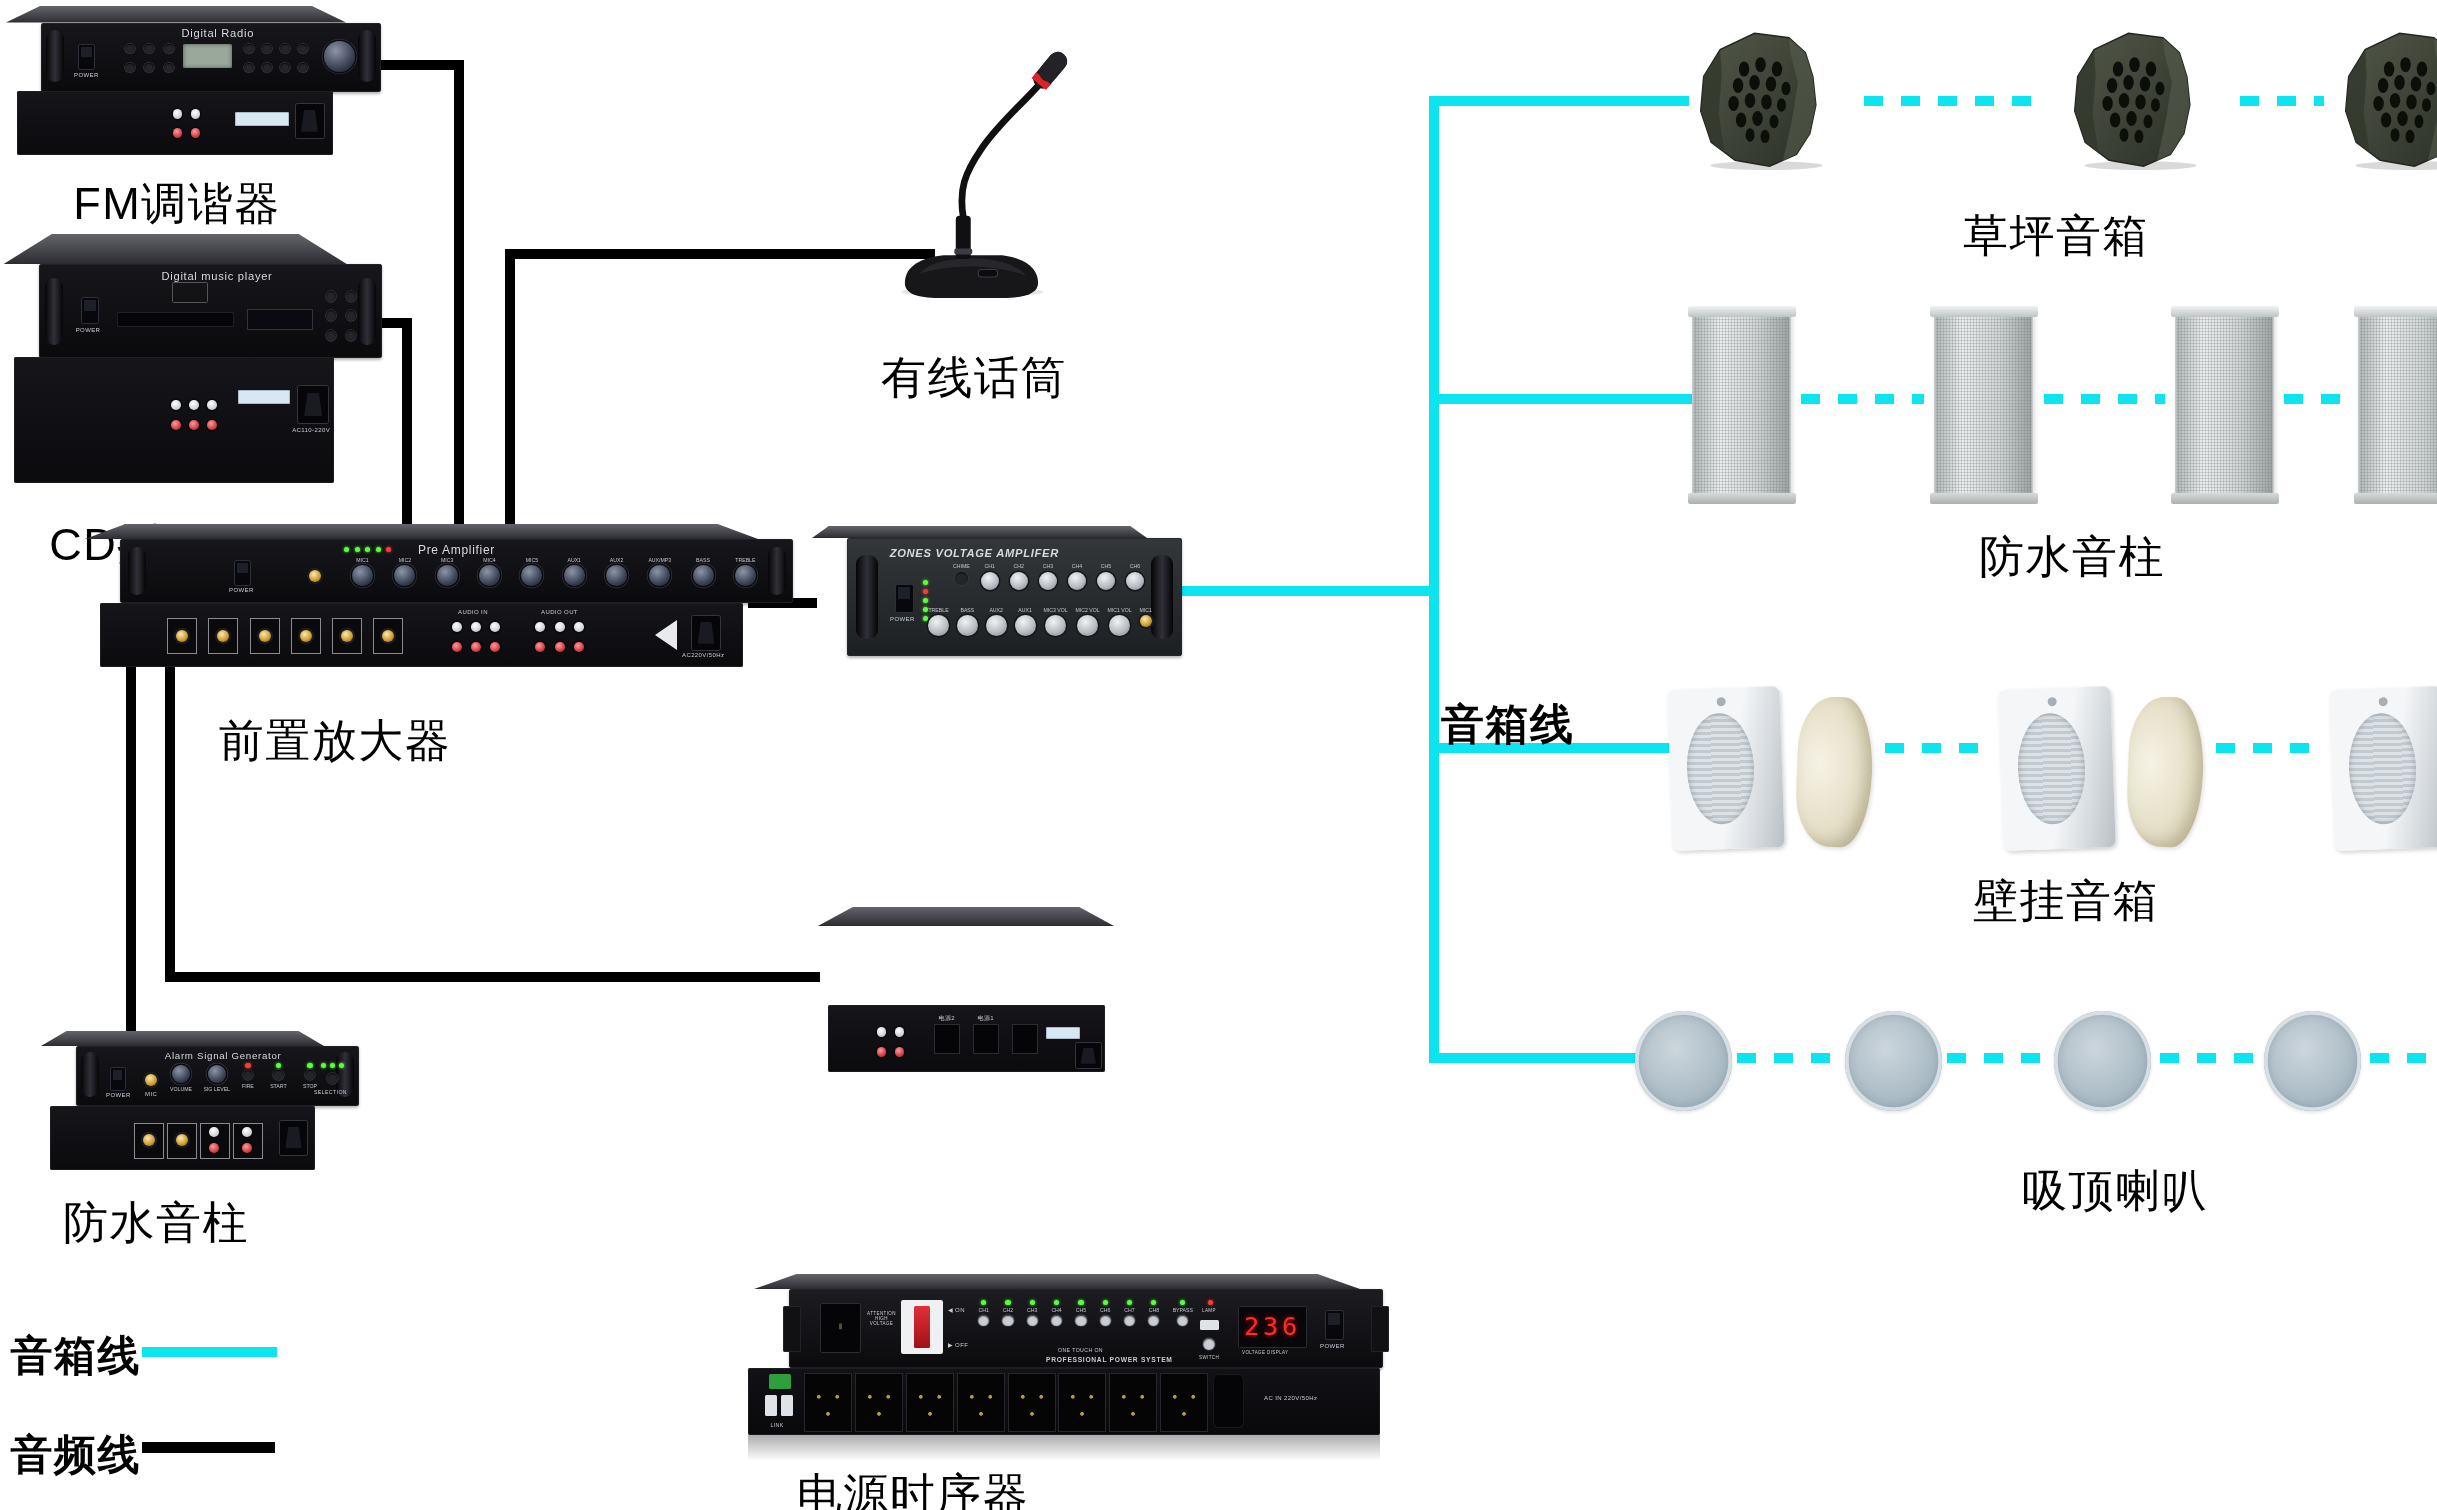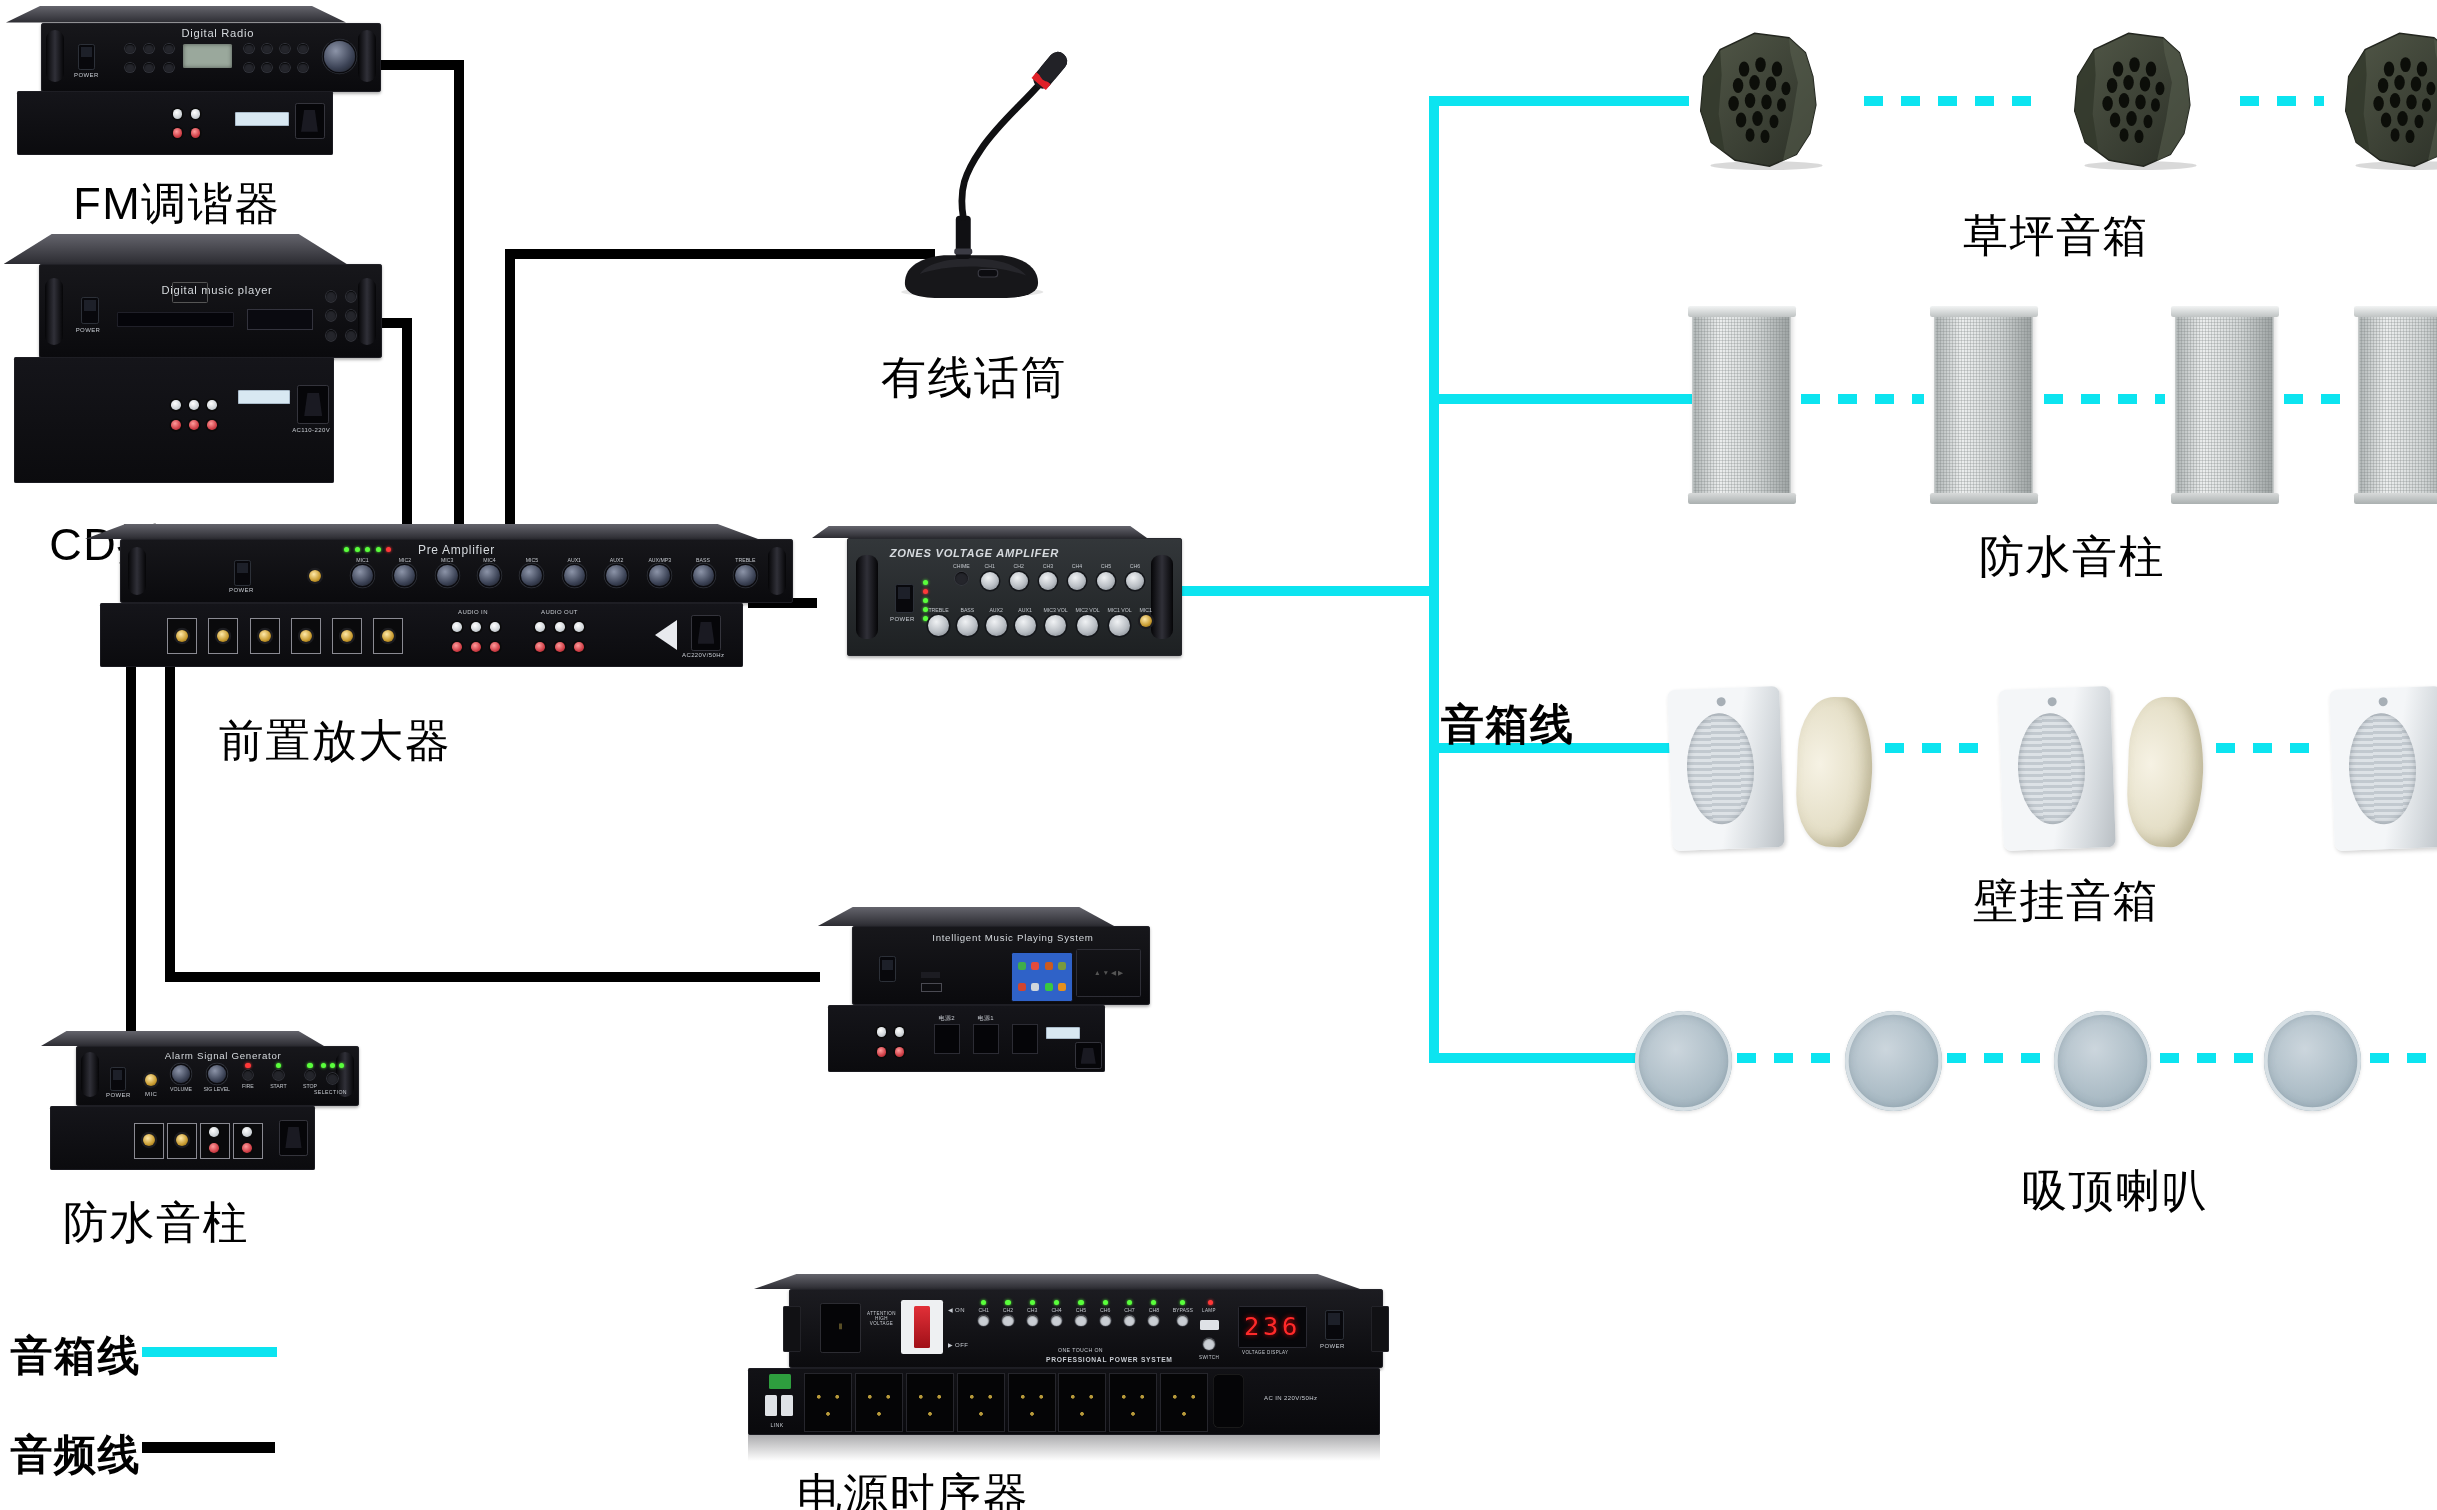--- a/index.html
+++ b/index.html
@@ -155,21 +155,21 @@
       <div class="ac" style="left:278px;top:12px;width:28px;height:34px;"></div>
     </div>
   </div>
   <div class="lbl" style="left:177px;top:174px;">FM调谐器</div>
 
   <div class="dev" style="left:3.7px;top:234px;width:343px;height:252px;">
     <div class="t3" style="top:0;height:30px;clip-path:polygon(14% 0,86% 0,100% 100%,0 100%);"></div>
     <div class="fp" style="left:0;top:30px;width:343px;height:94px;">
       <div class="handle" style="left:6px;top:13.5px;height:67px;"></div>
       <div class="handle" style="right:6px;top:13.5px;height:67px;"></div>
-      <span class="ttl" style="left:52%;top:20px;">Digital music player</span>
+      <span class="ttl" style="left:52%;top:6px;">Digital music player</span>
       <div class="rocker" style="left:42px;top:33px;width:16.5px;height:25.4px;"></div>
       <span class="tiny" style="left:37px;top:63px;">POWER</span>
       <div style="position:absolute;left:133px;top:18px;width:34px;height:19.4px;border:0.7px solid #555;border-radius:1.5px;"></div>
       <div style="position:absolute;left:78px;top:48px;width:117px;height:15px;background:#05050a;border-radius:1.5px;box-shadow:inset 0 0 0 0.7px #2a2a34;"></div>
       <div style="position:absolute;left:208px;top:45px;width:64px;height:19.4px;background:#0a0a10;border:0.7px solid #33333d;"></div>
       <div class="dot" style="left:287px;top:27px;width:10.5px;height:10.5px;"></div>
       <div class="dot" style="left:307px;top:27px;width:10.5px;height:10.5px;"></div>
       <div class="dot" style="left:287px;top:46px;width:10.5px;height:10.5px;"></div>
       <div class="dot" style="left:307px;top:46px;width:10.5px;height:10.5px;"></div>
       <div class="dot" style="left:287px;top:66px;width:10.5px;height:10.5px;"></div>
@@ -440,37 +440,20 @@
           <div class="rca rcaw" style="position:absolute;left:8.2px;top:3.7px;"></div>
           <div class="rca rcar" style="position:absolute;left:8.2px;top:19.4px;"></div>
         </div>
       <div class="ac" style="left:229px;top:13.5px;width:27px;height:34px;"></div>
     </div>
   </div>
   <div class="lbl" style="left:156px;top:1193px;">防水音柱</div>
 
   <div class="dev" style="left:817px;top:907px;width:298px;height:166px;">
     <div class="t3" style="top:0;height:19.4px;clip-path:polygon(12% 0,88% 0,100% 100%,0 100%);"></div>
-    <div class="fp" style="left:0;top:19.4px;width:298px;height:79px;">
-      <span class="ttl" style="left:54%;top:6px;font-size:9.7px;">Intelligent Music Playing System</span>
-      <div class="rocker" style="left:27px;top:30px;width:15px;height:24px;"></div>
-      <div style="position:absolute;left:69px;top:57px;width:19.4px;height:6.7px;border:0.7px solid #4a4a52;"></div>
-      <div style="position:absolute;left:69px;top:46px;width:19.4px;height:6px;background:#1c1c22;"></div>
-      <div class="lcd" style="left:159px;top:25.4px;width:51px;height:39px;">
-        <div class="ico" style="background:#3fae4c;"></div>
-        <div class="ico" style="background:#e34b3b;"></div>
-        <div class="ico" style="background:#cc5a1f;"></div>
-        <div class="ico" style="background:#7a9a3d;"></div>
-        <div class="ico" style="background:#d2452f;"></div>
-        <div class="ico" style="background:#cfd6dc;"></div>
-        <div class="ico" style="background:#39c93f;"></div>
-        <div class="ico" style="background:#e6901e;"></div>
-      </div>
-      <div style="position:absolute;left:224px;top:22.4px;width:63px;height:46px;border:0.7px solid #2e2e36;border-radius:1.5px;color:#555;font-size:6.7px;text-align:center;line-height:45px;">▲ ▼ ◀ ▶</div>
-    </div>
     <div class="bp" style="left:10.5px;top:98px;width:277px;height:67px;">
       <div class="rca rcaw" style="position:absolute;left:49px;top:22.4px;"></div>
       <div class="rca rcaw" style="position:absolute;left:67px;top:22.4px;"></div>
       <div class="rca rcar" style="position:absolute;left:49px;top:42px;"></div>
       <div class="rca rcar" style="position:absolute;left:67px;top:42px;"></div>
       <span class="tiny" style="left:111px;top:9px;">电源2</span>
       <span class="tiny" style="left:150px;top:9px;">电源1</span>
       <div style="position:absolute;left:106px;top:19.4px;width:24px;height:28px;background:#050508;border:0.7px solid #2c2c34;"></div>
       <div style="position:absolute;left:145px;top:19.4px;width:24px;height:28px;background:#050508;border:0.7px solid #2c2c34;"></div>
       <div style="position:absolute;left:184px;top:19.4px;width:24px;height:28px;background:#050508;border:0.7px solid #2c2c34;"></div>

